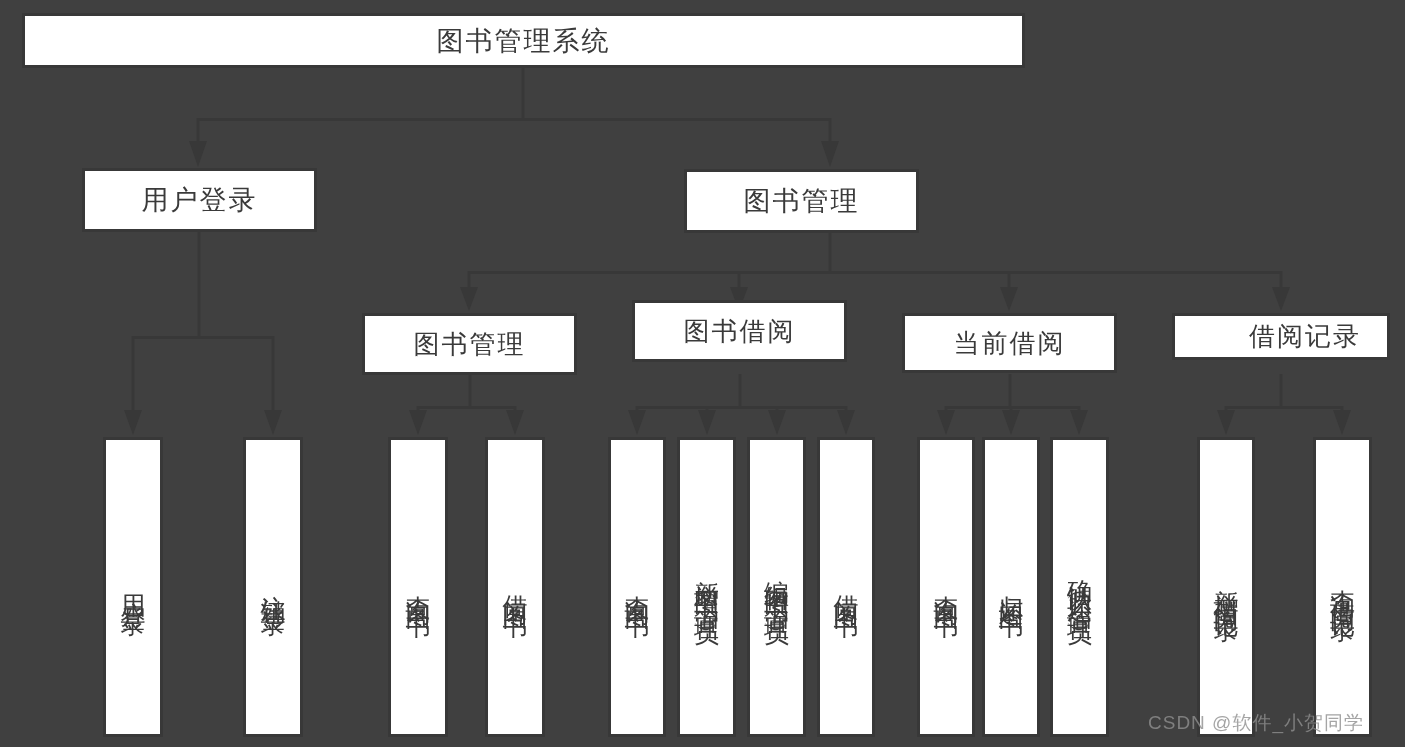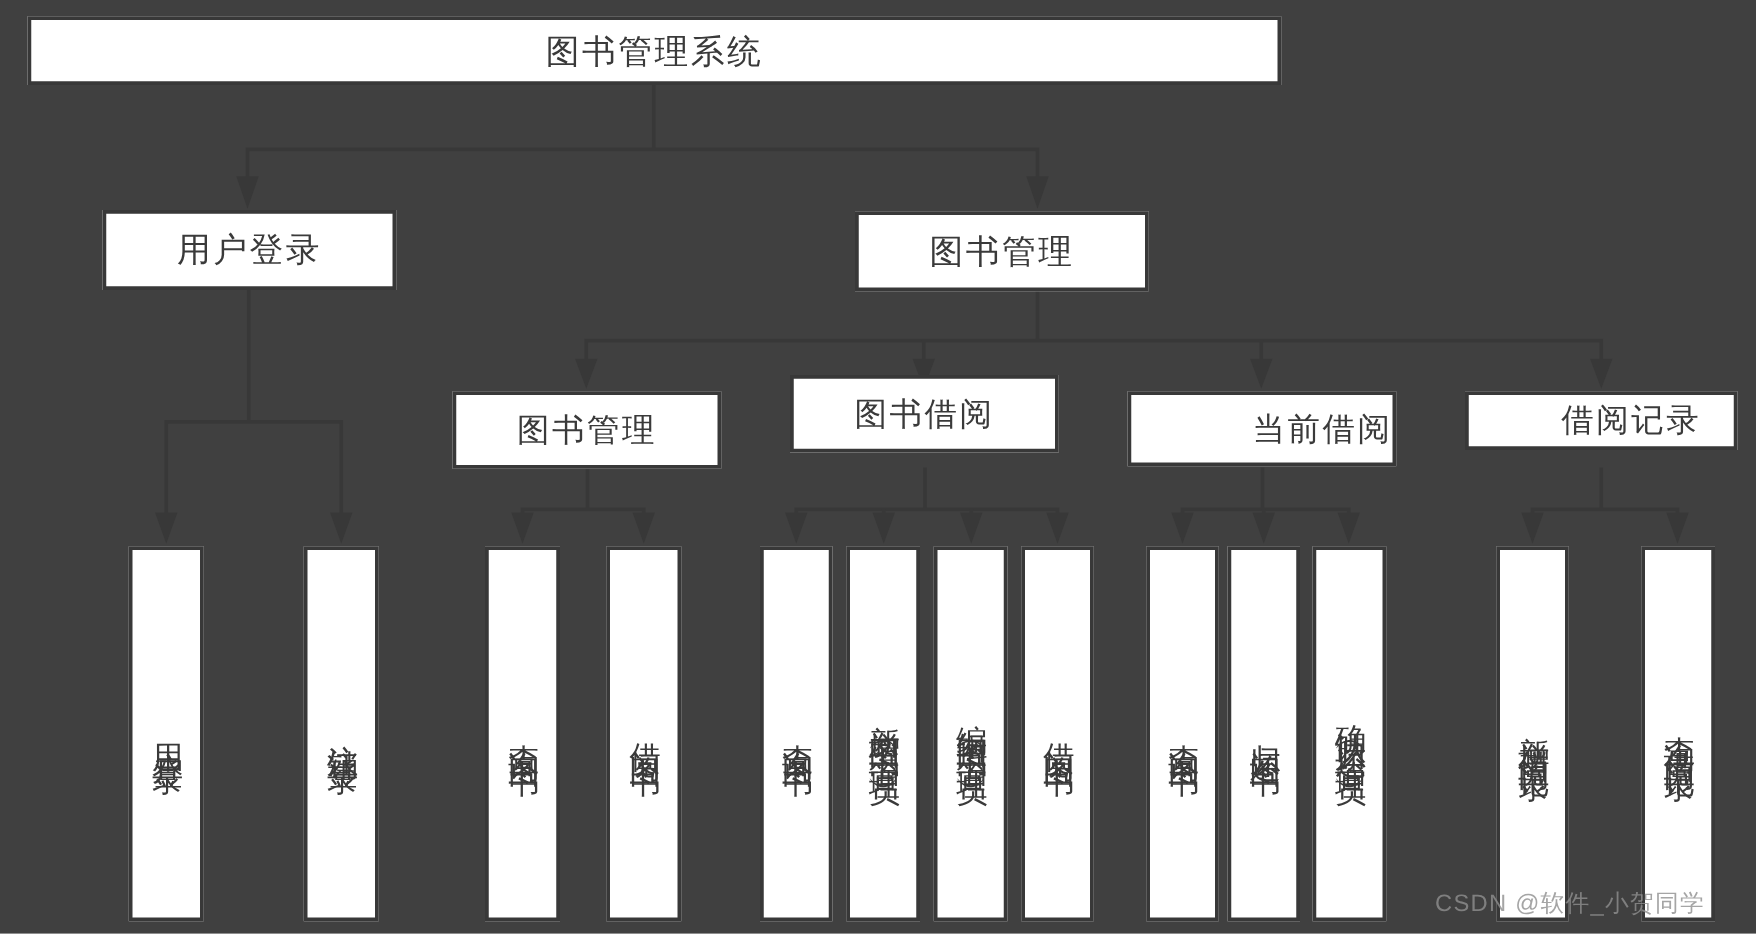--- a/index.html
+++ b/index.html
@@ -91,21 +91,21 @@
   <div class="node" style="left:684px; top:169px; width:235px; height:64px;">
     <span class="h-label">图书管理</span>
   </div>
 
   <div class="node" style="left:362px; top:313px; width:215px; height:62px;">
     <span class="h-label small">图书管理</span>
   </div>
   <div class="node" style="left:632px; top:300px; width:215px; height:62px;">
     <span class="h-label small">图书借阅</span>
   </div>
-  <div class="node" style="left:902px; top:313px; width:215px; height:60px;justify-content:flex-end;">
+  <div class="node" style="left:902px; top:313px; width:215px; height:60px;">
     <span class="h-label small">当前借阅</span>
   </div>
   <div class="node" style="left:1172px; top:313px; width:218px; height:47px;padding-left:48px;">
     <span class="h-label small">借阅记录</span>
   </div>
 
   <div class="node" style="left:103px; top:437px; width:60px; height:300px;">
     <span class="v-label">用户登录</span>
   </div>
   <div class="node" style="left:243px; top:437px; width:60px; height:300px;">

